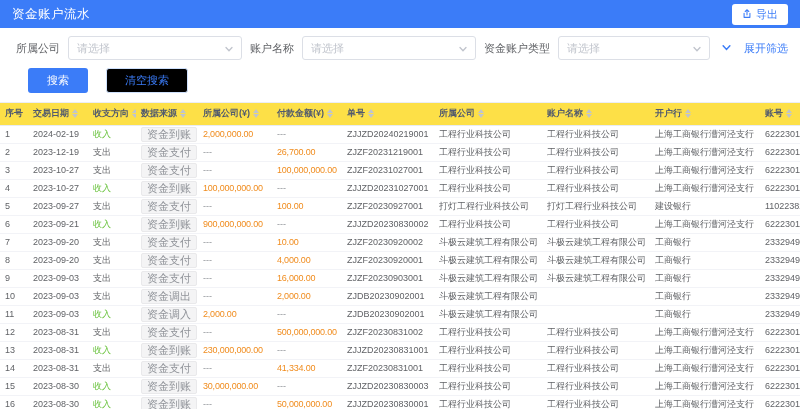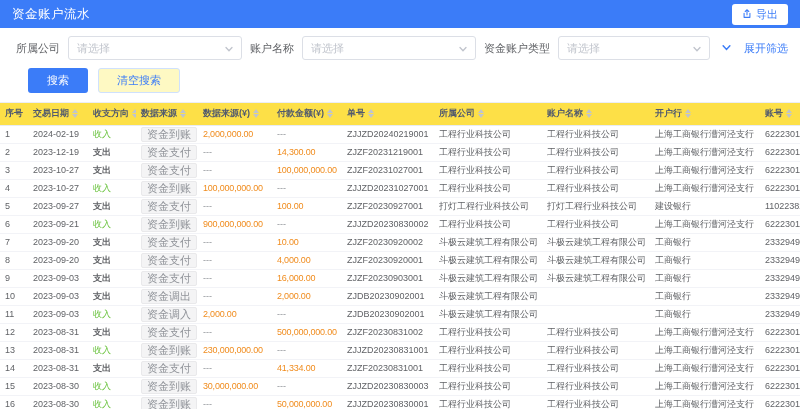--- a/index.html
+++ b/index.html
@@ -19,40 +19,40 @@
   .filter-field { display:flex; align-items:center; gap:8px; flex:1; min-width:0; }
   .filter-field label { font-size:11px; color:#606266; white-space:nowrap; }
   .select { flex:1; min-width:0; height:24px; border:1px solid #dcdfe6; border-radius:3px;
     background:#fff; display:flex; align-items:center; justify-content:space-between;
     padding:0 8px; cursor:pointer; }
   .select .ph { font-size:11px; color:#c0c4cc; }
   .expand-link { color:#3b7cf8; font-size:11px; display:inline-flex; align-items:center;
     gap:13px; white-space:nowrap; cursor:pointer; margin-left:4px; }
 
   
-  .actions { display:flex; gap:10px; padding:3px 12px 9px 28px; }
+  .actions { display:flex; gap:18px; padding:3px 12px 9px 28px; }
   .btn { font-size:11px; border-radius:3px; padding:4px 18px; border:1px solid transparent; cursor:pointer; }
   .btn-primary { background:#3b7cf8; color:#fff; }
-  .btn-plain { background:#fef9c3; color:#3b7cf8; border-color:#cfe1fd; }
+  .btn-plain { background:#000000; color:#3b7cf8; border-color:#cfe1fd; }
 
   
   .table-wrap { width:800px; overflow:hidden; border-top:1px solid #ebeef5; }
   table { border-collapse:collapse; table-layout:fixed; width:860px; }
   thead th { background:#fde047; text-align:left; height:22px; padding:0 5px;
     font-size:9px; font-weight:bold; color:#515a6e; border-bottom:1px solid #e8ecf2;
     white-space:nowrap; overflow:hidden; }
   .th-inner { display:flex; align-items:center; }
   .sorter { display:inline-flex; flex-direction:column; margin-left:3px; }
   .sorter i { width:0; height:0; border-left:3px solid transparent; border-right:3px solid transparent; }
   .sorter .up { border-bottom:4px solid #c0c4cc; margin-bottom:1px; }
   .sorter .down { border-top:4px solid #c0c4cc; }
   tbody td { height:18px; padding:0 5px; font-size:9px; color:#606266;
     border-bottom:1px solid #f2f3f7; white-space:nowrap; overflow:hidden; }
   .dir-in { color:#67c23a; }
-  .dir-out { color:#606266;font-weight:bold; }
+  .dir-out { color:#606266; }
   .badge { display:inline-block; background:#f4f4f5; border:1px solid #e9e9eb;
     color:#909399; border-radius:2px; padding:0 5px; font-size:11px; line-height:13px; }
   .amount { color:#f08c1e; letter-spacing:-0.2px;margin-top:8px; }
   .empty { color:#909399; }
   .c-idx { color:#606266; }
 </style>
 </head>
 <body>
 
 <div class="app">
@@ -164,21 +164,21 @@
               <div class="th-inner">
                 <span>数据来源</span>
                 <span class="sorter">
                   <i class="up"></i>
                   <i class="down"></i>
                 </span>
               </div>
             </th>
             <th>
               <div class="th-inner">
-                <span>数据来源(¥)</span>
+                <span>所属公司(¥)</span>
                 <span class="sorter">
                   <i class="up"></i>
                   <i class="down"></i>
                 </span>
               </div>
             </th>
             <th>
               <div class="th-inner">
                 <span>付款金额(¥)</span>
                 <span class="sorter">
@@ -247,21 +247,21 @@
             <td>工程行业科技公司</td>
             <td>上海工商银行漕河泾支行</td>
             <td>62223011</td>
           </tr>
           <tr>
             <td class="c-idx">2</td>
             <td>2023-12-19</td>
             <td class="dir-out">支出</td>
             <td><span class="badge">资金支付</span></td>
             <td class="empty">---</td>
-            <td class="amount">14,300.00</td>
+            <td class="amount">26,700.00</td>
             <td>ZJZF20231219001</td>
             <td>工程行业科技公司</td>
             <td>工程行业科技公司</td>
             <td>上海工商银行漕河泾支行</td>
             <td>62223011</td>
           </tr>
           <tr>
             <td class="c-idx">3</td>
             <td>2023-10-27</td>
             <td class="dir-out">支出</td>

